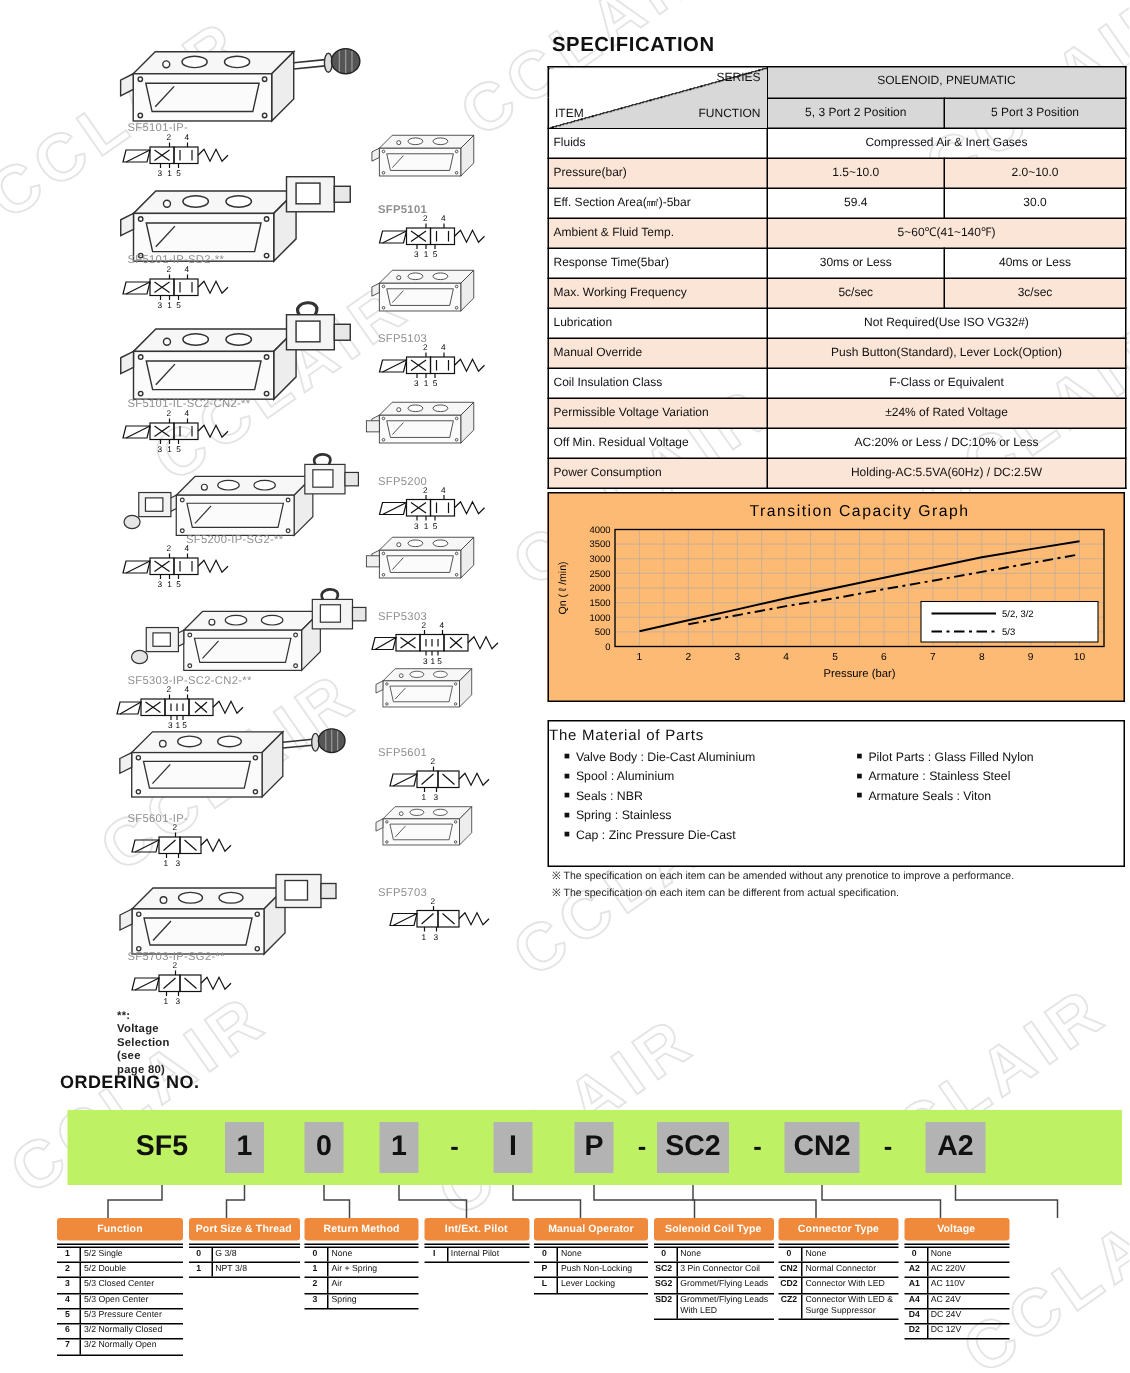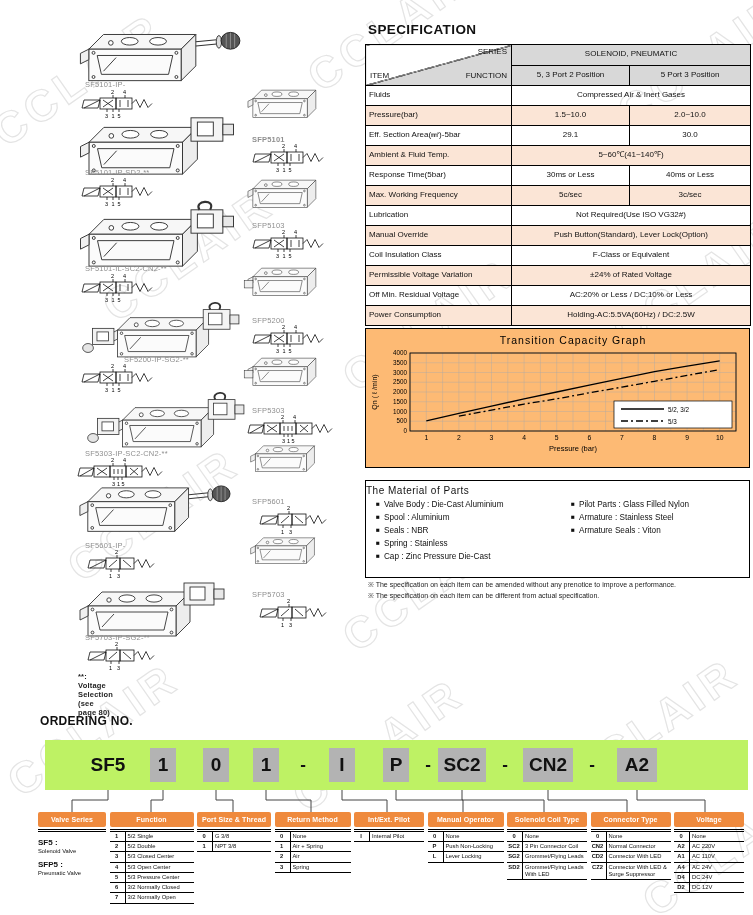--- a/index.html
+++ b/index.html
@@ -606,21 +606,21 @@
           <td class="lbl">Fluids</td>
           <td colspan="2">Compressed Air &amp; Inert Gases</td>
         </tr>
         <tr>
           <td class="lbl shade">Pressure(bar)</td>
           <td class="shade">1.5~10.0</td>
           <td class="shade">2.0~10.0</td>
         </tr>
         <tr>
           <td class="lbl">Eff. Section Area(㎟)-5bar</td>
-          <td>29.1</td>
+          <td>59.4</td>
           <td>30.0</td>
         </tr>
         <tr>
           <td class="lbl shade">Ambient &amp; Fluid Temp.</td>
           <td class="shade" colspan="2">5~60℃(41~140℉)</td>
         </tr>
         <tr>
           <td class="lbl">Response Time(5bar)</td>
           <td>30ms or Less</td>
           <td>40ms or Less</td>
@@ -766,33 +766,20 @@
       <polyline points="163,0 163,10 151,10 151,22" fill="none" stroke="#444" stroke-width="1"></polyline>
       <polyline points="216,0 216,10 233,10 233,22" fill="none" stroke="#444" stroke-width="1"></polyline>
       <polyline points="266,0 266,10 311,10 311,22" fill="none" stroke="#444" stroke-width="1"></polyline>
       <polyline points="342,0 342,10 387,10 387,22" fill="none" stroke="#444" stroke-width="1"></polyline>
       <polyline points="396,0 396,10 463,10 463,22" fill="none" stroke="#444" stroke-width="1"></polyline>
       <polyline points="462,0 462,10 544,10 544,22" fill="none" stroke="#444" stroke-width="1"></polyline>
       <polyline points="548,0 548,10 627,10 627,22" fill="none" stroke="#444" stroke-width="1"></polyline>
       <polyline points="637,0 637,10 705,10 705,22" fill="none" stroke="#444" stroke-width="1"></polyline>
     </svg>
   <div class="ord-tables" id="ord-tables">
-      <div class="otable" style="width: 68px;">
-        <div class="ohead">Valve Series</div>
-        <div class="obody">
-          <div>
-    <div class="sentry">SF5 :</div>
-    <div class="sdesc">Solenoid Valve</div>
-          </div>
-          <div>
-    <div class="sentry">SFP5 :</div>
-    <div class="sdesc">Pneumatic Valve</div>
-          </div>
-        </div>
-      </div>
       <div class="otable" style="width: 84px;">
         <div class="ohead">Function</div>
         <div class="obody">
           <div class="orow">
     <span class="c">1</span>
     <span class="d">5/2 Single</span>
           </div>
           <div class="orow">
     <span class="c">2</span>
     <span class="d">5/2 Double</span>

